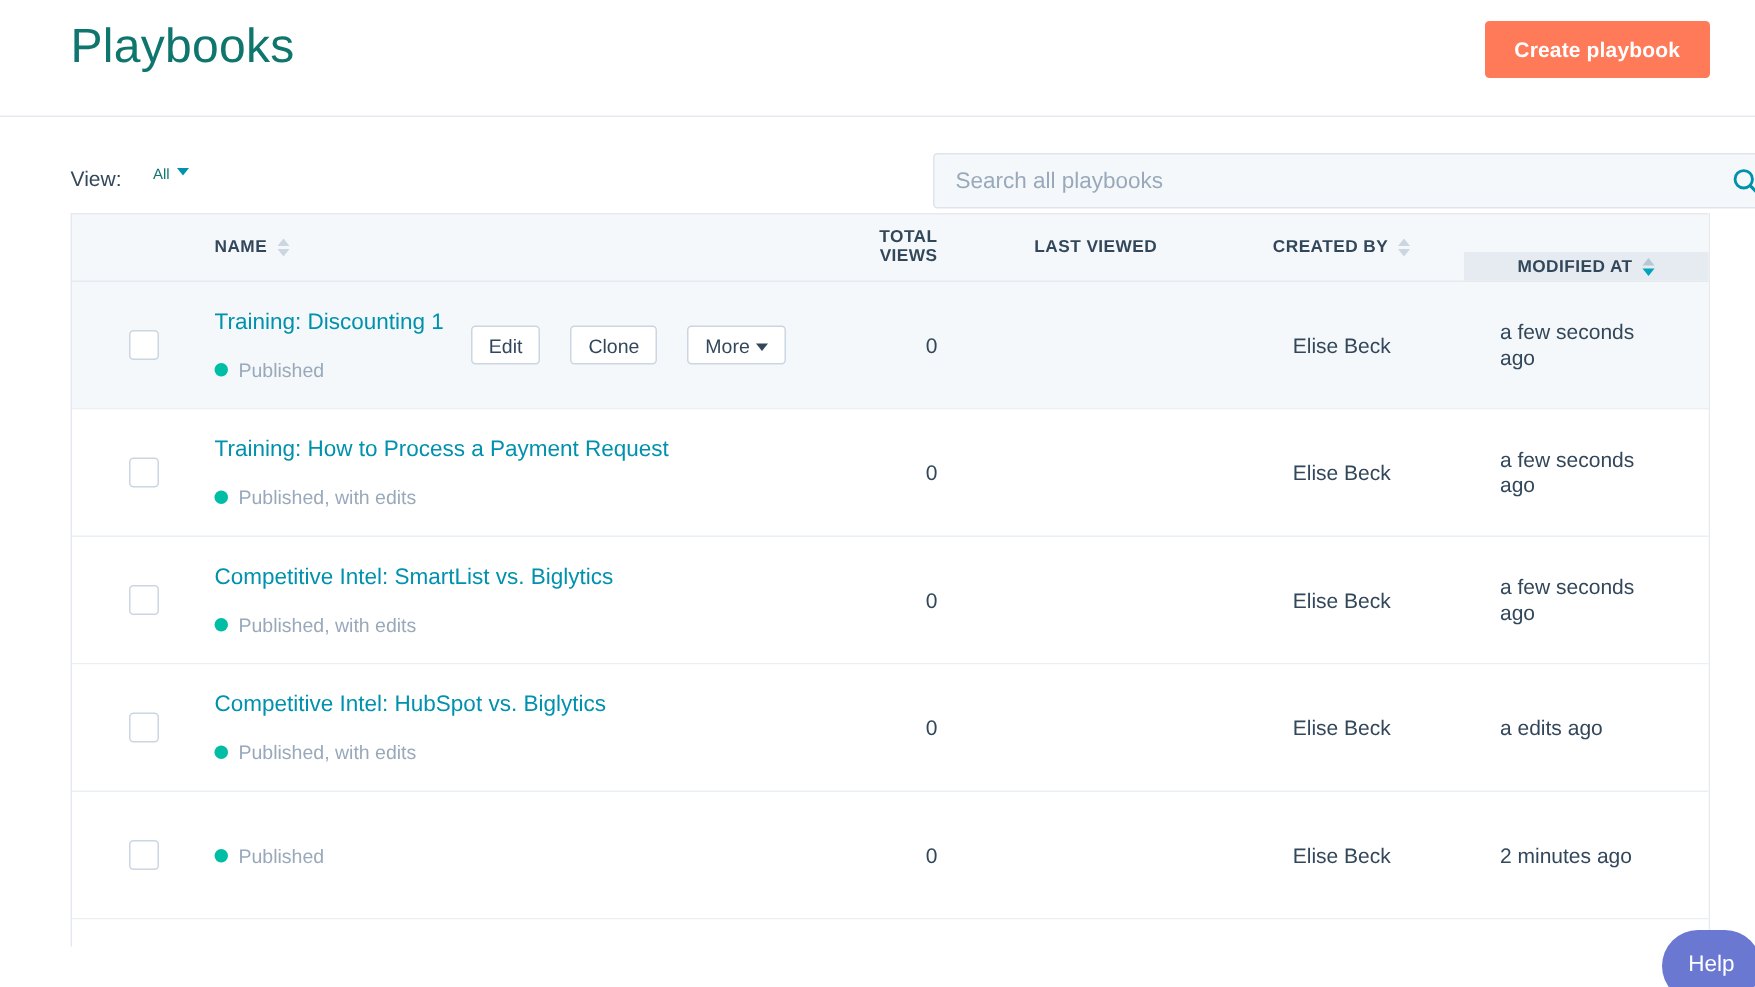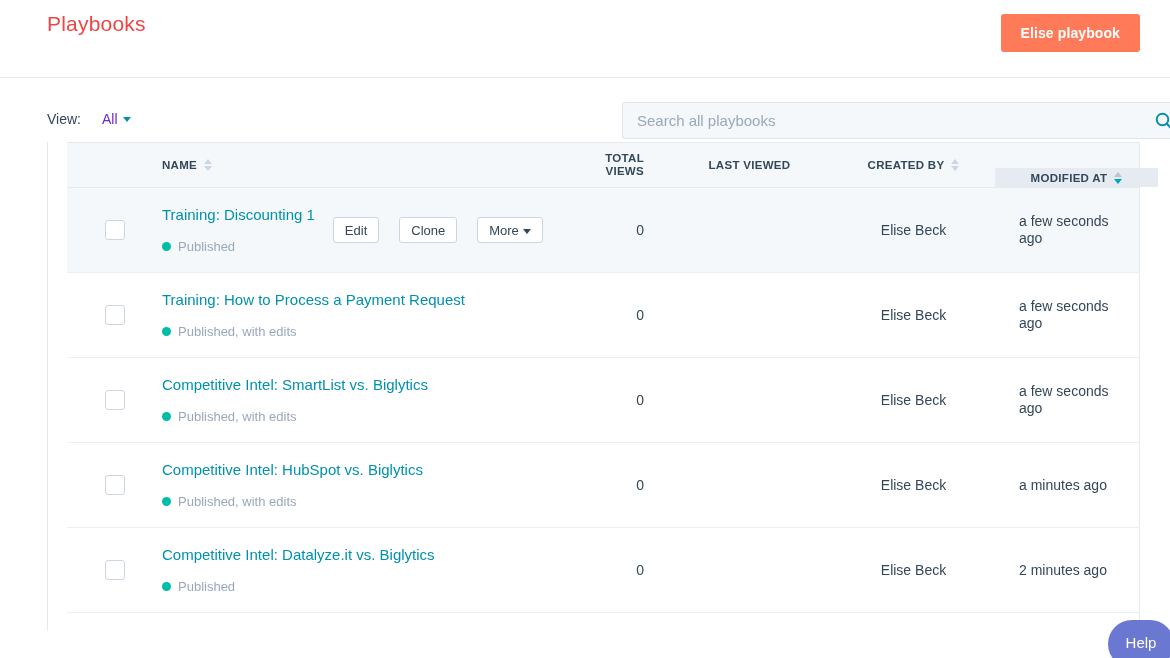--- a/index.html
+++ b/index.html
@@ -14,23 +14,23 @@
   
   .page-header {
     position: relative;
     height: 78px;
     border-bottom: 1px solid #e5eaf0;
     background: #ffffff;
   }
   .page-title {
     position: absolute;
     left: 47px; top: 12px;
-    font-size: 21px;
+    font-size: 32px;
     font-weight: 300;
-    color: #ef4444;
+    color: #0f766e;
     letter-spacing: .2px;
     white-space: nowrap;
   }
   .create-btn {
     position: absolute;
     right: 30px; top: 14px;
     height: 38px;
     padding: 0 20px;
     background: #ff7a59;
     color: #ffffff;
@@ -50,22 +50,22 @@
   }
   .view-label {
     position: absolute;
     left: 47px; top: 33px;
     font-size: 14px;
     color: #33475b;
   }
   .view-select {
     position: absolute;
     left: 102px; top: 33px;
-    font-size: 14px;
-    color: #6d28d9;
+    font-size: 10px;
+    color: #0f766e;
     cursor: pointer;
     white-space: nowrap;
   }
   .caret-down {
     display: inline-block;
     margin-left: 5px;
     width: 0; height: 0;
     border-left: 4.5px solid transparent;
     border-right: 4.5px solid transparent;
     border-top: 5px solid #0091ae;
@@ -97,21 +97,20 @@
     pointer-events: none;
   }
 
   
   .table {
     position: relative;
     margin: 0 0 0 47px;
     width: 1093px;
     border-left: 1px solid #e5eaf0;
     border-right: 1px solid #e5eaf0;
-    padding-left: 19px;
   }
   .thead {
     display: flex;
     height: 46px;
     background: #f5f8fa;
     border-top: 1px solid #e5eaf0;
     border-bottom: 1px solid #e5eaf0;
   }
   .th {
     display: flex;
@@ -245,21 +244,21 @@
     cursor: pointer;
     z-index: 20;
   }
   .help-pill span { margin-top: -4px; }
 </style>
 </head>
 <body>
 
 <div class="page-header">
   <div class="page-title">Playbooks</div>
-  <button class="create-btn">Elise playbook</button>
+  <button class="create-btn">Create playbook</button>
 </div>
 
 <div class="controls">
   <div class="view-label">View:</div>
   <div class="view-select">
     <span>All</span><span class="caret-down"></span>
   </div>
 
   <div class="search-wrap">
     <input class="search-input" type="text" placeholder="Search all playbooks" style="">
@@ -414,31 +413,30 @@
         <div class="cell c-views">
           <span>0</span>
         </div>
         <div class="cell c-last">
           <span></span>
         </div>
         <div class="cell c-by">
           <span>Elise Beck</span>
         </div>
         <div class="cell c-mod">
-          <span class="date-cell">a minutes ago</span>
+          <span class="date-cell">a edits ago</span>
         </div>
       </div>
       <div class="row">
         <div class="cell c-check">
           <div class="checkbox"></div>
         </div>
         <div class="cell c-name">
           <div class="name-block">
             <div class="name-texts">
-              <a class="pb-link">Competitive Intel: Datalyze.it vs. Biglytics</a>
               <div class="status">
                 <span class="dot" style="background: rgb(0, 189, 165);"></span>
                 <span>Published</span>
               </div>
             </div>
           </div>
         </div>
         <div class="cell c-views">
           <span>0</span>
         </div>

